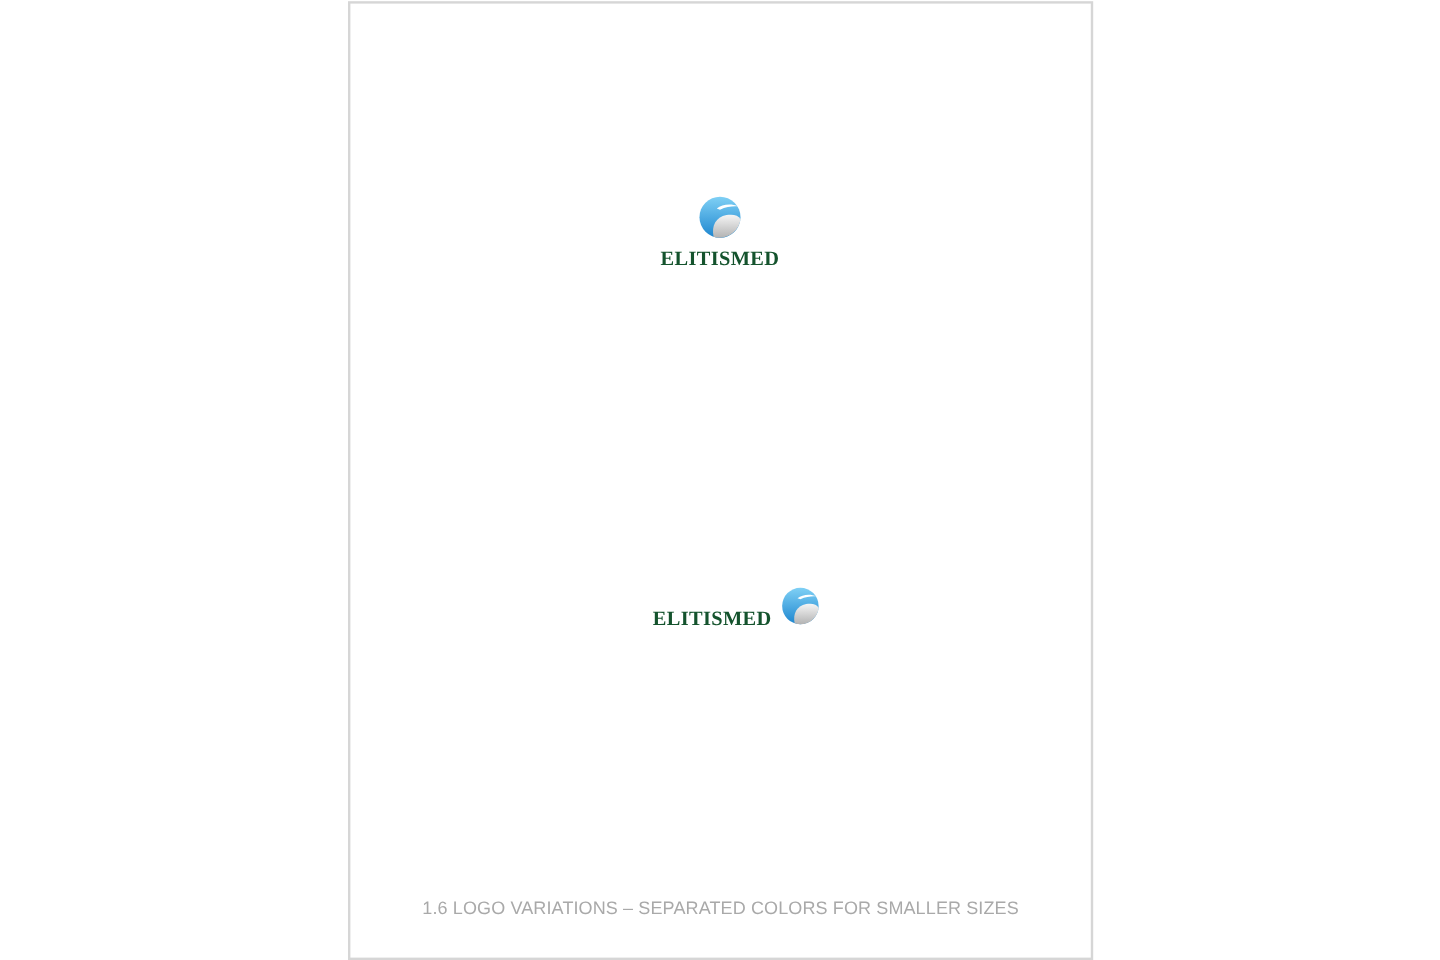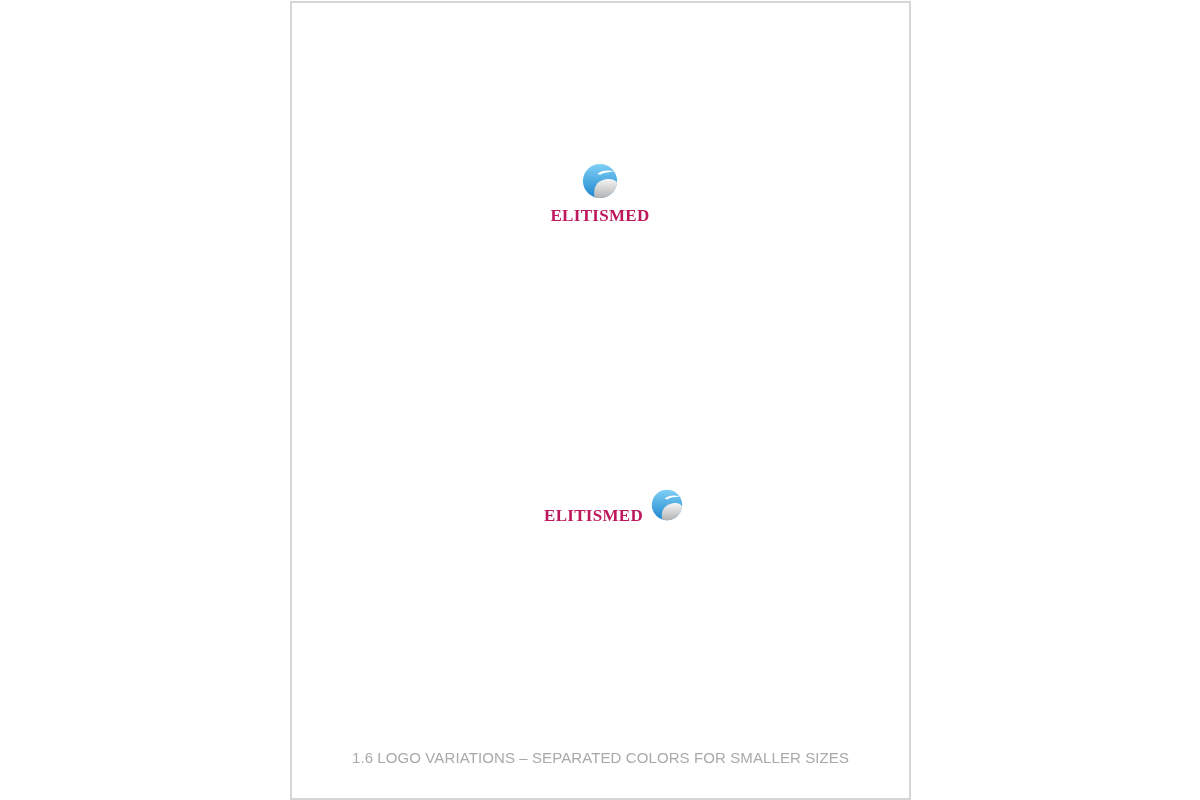--- a/index.html
+++ b/index.html
@@ -4,21 +4,21 @@
 <style>
   html, body { margin:0; padding:0; background:#ffffff; }
   body { width:1200px; height:800px; position:relative; overflow:hidden; font-family:"Liberation Sans", sans-serif; }
   .page {
     position:absolute; left:290px; top:1px; width:617px; height:795px;
     border:2px solid #d6d6d6; background:#fff; box-sizing:content-box;
   }
   .logo-stacked { position:absolute; left:548px; top:163px; width:104px; text-align:center; }
   .logo-stacked .mark { display:block; margin:0 auto; width:36px; height:36px; }
   .wordmark {
-    font-family:"Liberation Serif", serif; font-weight:bold; color:#be185d;
+    font-family:"Liberation Serif", serif; font-weight:bold; color:#14532d;
     font-size:17px; letter-spacing:0.3px; line-height:1; white-space:nowrap;
   }
   .logo-stacked .wordmark { position:absolute; left:0; top:44px; width:104px; text-align:center; }
   .logo-inline { position:absolute; left:544px; top:489px; height:34px; width:140px; }
   .logo-inline .wordmark { position:absolute; left:0; top:18px; }
   .logo-inline .mark { position:absolute; left:107px; top:0; width:32px; height:32px; }
   .caption {
     position:absolute; left:292px; top:749px; width:617px; text-align:center;
     font-size:15px; color:#a9a9a9; letter-spacing:0.1px; white-space:nowrap;
   }

